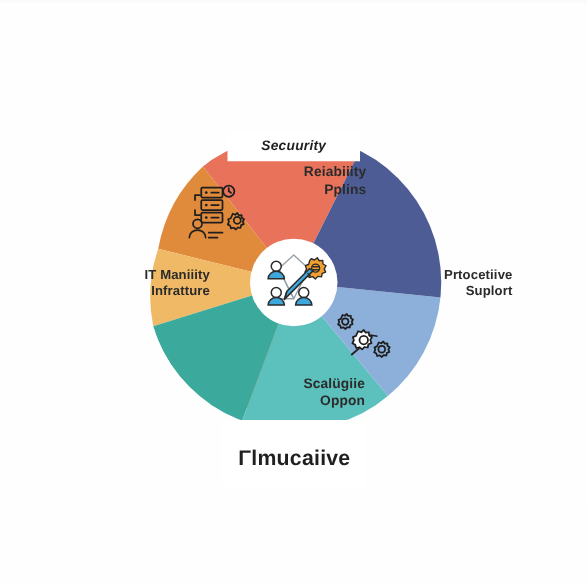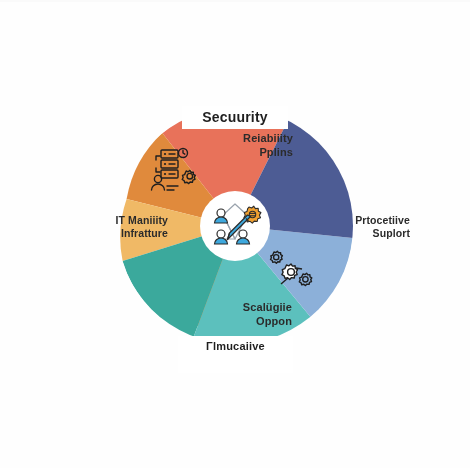--- a/index.html
+++ b/index.html
@@ -56,35 +56,36 @@
     color: #1f1f1f;
     font-weight: bold;
     letter-spacing: 0.2px;
   }
   #label-security-box {
     left: 182px;
     top: 106px;
     width: 106px;
     height: 23px;
     line-height: 23px;
-    font-size: 14px;
+    font-size: 11px;
+    font-style: italic;
   }
   #label-reliability {
     left: 178px;
     top: 131px;
     width: 115px;
     font-size: 11px;
   }
   #label-support-box {
     left: 178px;
     top: 336px;
     width: 115px;
     height: 34px;
-    padding-top: 3px;
-    font-size: 11px;
+    padding-top: 20px;
+    font-size: 17px;
     line-height: 1.3;
   }
   #label-scaling {
     left: 180px;
     top: 300px;
     width: 112px;
     font-size: 11px;
   }
   #label-proactive {
     left: 302px;

